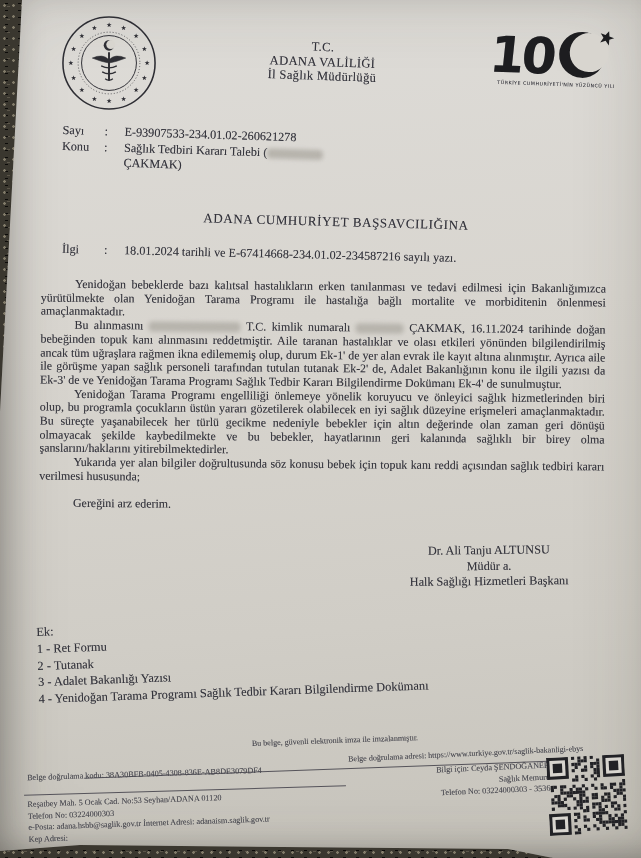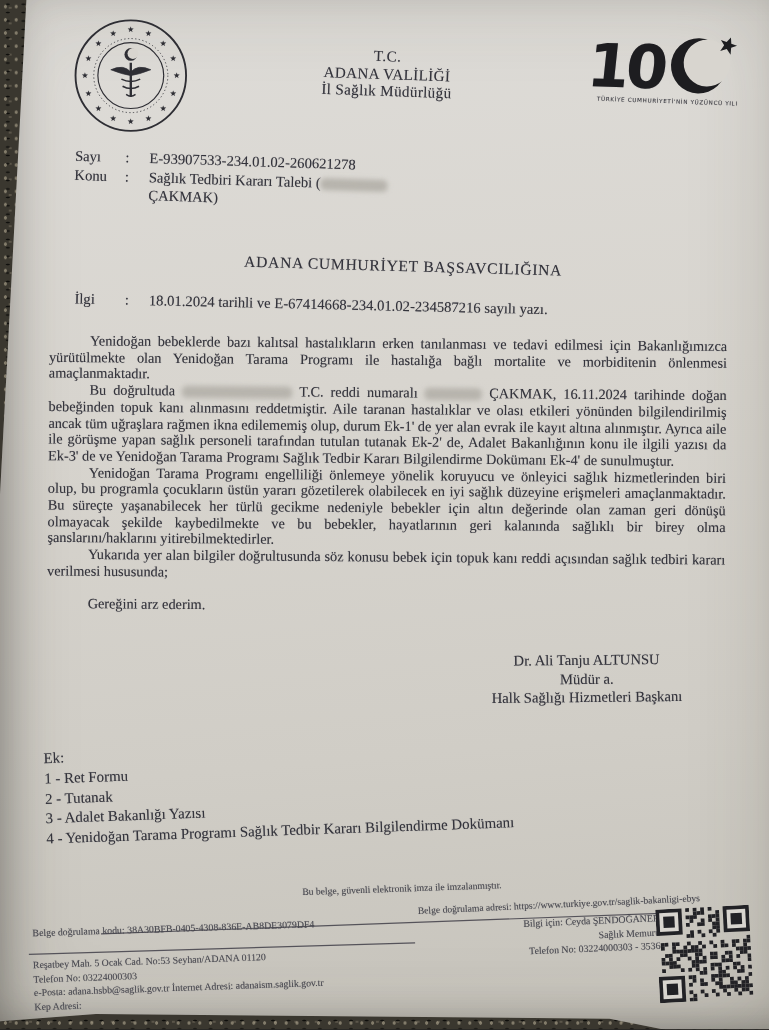--- a/index.html
+++ b/index.html
@@ -135,23 +135,23 @@
 
     <div id="ilgi">
       <span class="meta-label">İlgi</span>
       <span class="meta-colon">:</span>
       <span>18.01.2024 tarihli ve E-67414668-234.01.02-234587216 sayılı yazı.</span>
     </div>
 
     <div id="body-text">
       <p>Yenidoğan bebeklerde bazı kalıtsal hastalıkların erken tanılanması ve tedavi edilmesi için Bakanlığımızca yürütülmekte olan Yenidoğan Tarama Programı ile hastalığa bağlı mortalite ve morbiditenin önlenmesi amaçlanmaktadır.</p>
       <p>
-        <span>Bu doğrultuda</span>
+        <span>Bu alınmasını</span>
         <span class="smudge" style="width:92px"></span>
-        <span>T.C. reddi numaralı</span>
+        <span>T.C. kimlik numaralı</span>
         <span class="smudge" style="width:48px"></span>
         <span>ÇAKMAK, 16.11.2024 tarihinde doğan bebeğinden topuk kanı alınmasını reddetmiştir. Aile taranan hastalıklar ve olası etkileri yönünden bilgilendirilmiş ancak tüm uğraşlara rağmen ikna edilememiş olup, durum Ek-1' de yer alan evrak ile kayıt altına alınmıştır. Ayrıca aile ile görüşme yapan sağlık personeli tarafından tutulan tutanak Ek-2' de, Adalet Bakanlığının konu ile ilgili yazısı da Ek-3' de ve Yenidoğan Tarama Programı Sağlık Tedbir Kararı Bilgilendirme Dokümanı Ek-4' de sunulmuştur.</span>
       </p>
       <p>Yenidoğan Tarama Programı engelliliği önlemeye yönelik koruyucu ve önleyici sağlık hizmetlerinden biri olup, bu programla çocukların üstün yararı gözetilerek olabilecek en iyi sağlık düzeyine erişmeleri amaçlanmaktadır. Bu süreçte yaşanabilecek her türlü gecikme nedeniyle bebekler için altın değerinde olan zaman geri dönüşü olmayacak şekilde kaybedilmekte ve bu bebekler, hayatlarının geri kalanında sağlıklı bir birey olma şanslarını/haklarını yitirebilmektedirler.</p>
       <p>Yukarıda yer alan bilgiler doğrultusunda söz konusu bebek için topuk kanı reddi açısından sağlık tedbiri kararı verilmesi hususunda;</p>
       <p id="closing">Gereğini arz ederim.</p>
     </div>
 
     <div id="signature">
       <div>Dr. Ali Tanju ALTUNSU</div>

